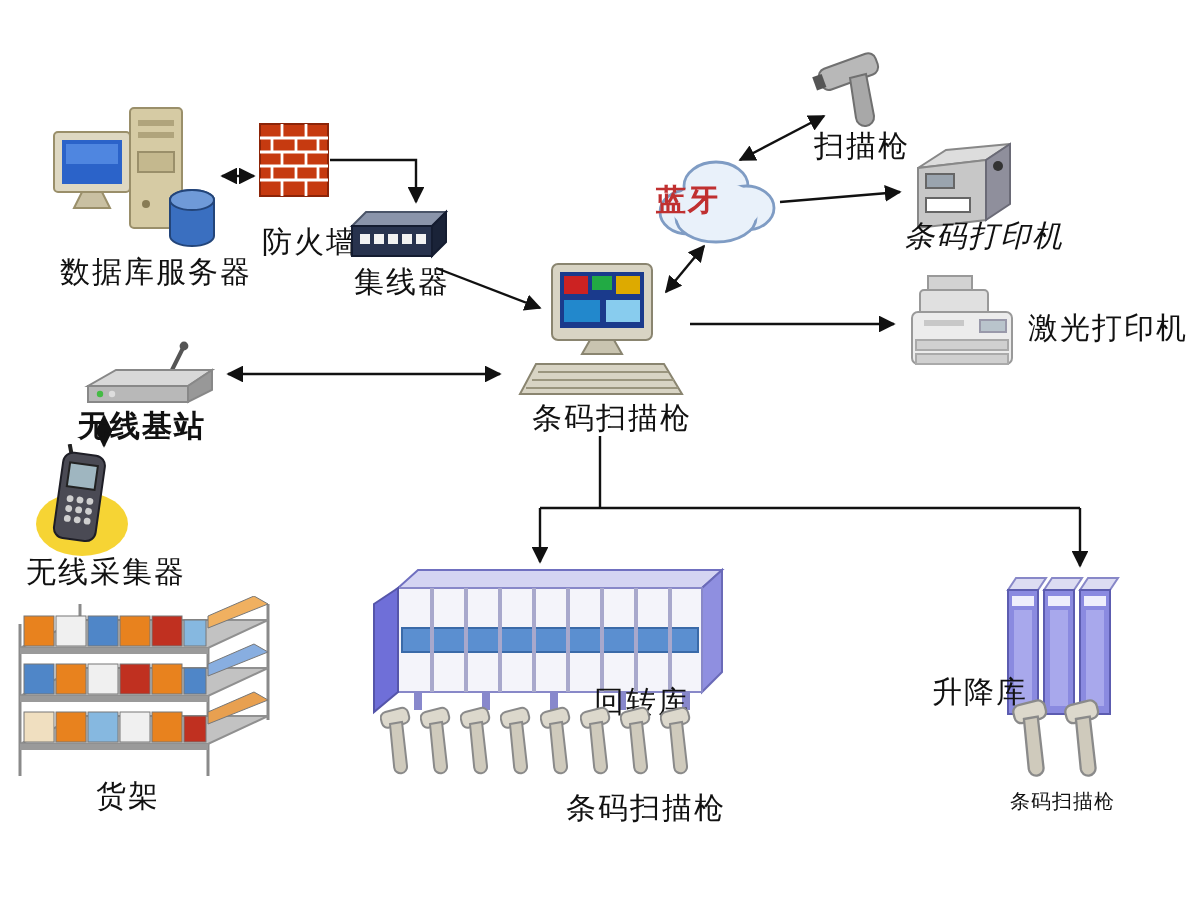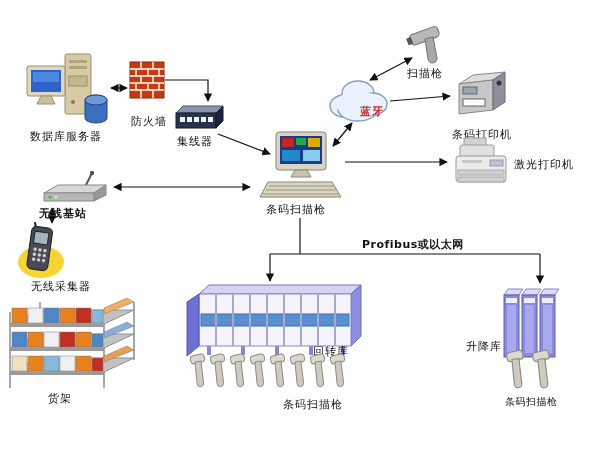--- a/index.html
+++ b/index.html
@@ -1,20 +1,20 @@
 <!DOCTYPE html>
 <html><head>
 <meta charset="utf-8">
 <style>
   * { margin:0; padding:0; box-sizing:border-box; }
   html,body { background:#fff; }
   body { font-family:"DejaVu Sans","Liberation Sans",sans-serif; }
   #canvas { position:relative; width:600px; height:450px; background:#fff; overflow:hidden; }
   .node { position:absolute; line-height:0; }
-  .lbl { position:absolute; font-size:11px; color:#111; white-space:nowrap; letter-spacing:1px; line-height:13px; }
+  .lbl { position:absolute; font-size:15px; color:#111; white-space:nowrap; letter-spacing:1px; line-height:13px; }
   .lbl.small { font-size:10px; letter-spacing:0.5px; }
   .lbl.red { color:#c03030; font-weight:bold; }
   .lbl.bold { font-weight:bold; letter-spacing:0.5px; }
   #connectors { position:absolute; left:0; top:0; }
   .gun-row { position:absolute; display:flex; gap:3px; align-items:flex-start; }
   #gun-pair { gap:6px; }
   #gun-pair svg { width:20px; height:46px; }
 </style>
 </head>
 <body>
@@ -106,21 +106,21 @@
     <svg width="66" height="50" viewBox="0 0 66 50">
       <g fill="#e9f1fa" stroke="#7f9cc4" stroke-width="1.4">
         <ellipse cx="19" cy="30" rx="14" ry="11"></ellipse>
         <ellipse cx="33" cy="17" rx="16" ry="12"></ellipse>
         <ellipse cx="48" cy="28" rx="14" ry="11"></ellipse>
         <ellipse cx="33" cy="33" rx="20" ry="12"></ellipse>
       </g>
       <ellipse cx="33" cy="28" rx="22" ry="13" fill="#e9f1fa"></ellipse>
     </svg>
   </div>
-  <div class="lbl red" style="left:360px;top:94px;margin-top:11px;">蓝牙</div>
+  <div class="lbl red" style="left:328px;top:94px;">蓝牙</div>
 
   <div class="node" style="left:405px;top:22px;">
     <svg width="44" height="44" viewBox="0 0 44 44">
       <g transform="rotate(-20 20 13)">
         <rect x="4" y="8" width="30" height="11" rx="4" fill="#b8b8b8" stroke="#707070"></rect>
         <rect x="1" y="10" width="5" height="7" fill="#555"></rect>
       </g>
       <path d="M20,17 L28,15 L32,36 a4.5,4.5 0 0 1 -9,1 z" fill="#a8a8a8" stroke="#707070"></path>
     </svg>
   </div>
@@ -129,21 +129,21 @@
   <div class="node" style="left:453px;top:70px;">
     <svg width="55" height="48" viewBox="0 0 55 48">
       <polygon points="6,14 40,10 52,2 20,5" fill="#dddddd" stroke="#888"></polygon>
       <path d="M6,14 L40,10 L40,40 L6,44 z" fill="#c7c7c7" stroke="#888"></path>
       <path d="M40,10 L52,2 L52,32 L40,40 z" fill="#8f8f9c" stroke="#6a6a76"></path>
       <rect x="10" y="29" width="22" height="7" fill="#ffffff" stroke="#666"></rect>
       <rect x="10" y="17" width="14" height="7" fill="#9aa4ae" stroke="#666"></rect>
       <circle cx="46" cy="13" r="2.5" fill="#333"></circle>
     </svg>
   </div>
-  <div class="lbl" style="left:452px;top:128px;">条码打印机</div>
+  <div class="lbl" style="left:452px;top:112px;font-style:italic;">条码打印机</div>
 
   <div class="node" style="left:450px;top:136px;">
     <svg width="62" height="54" viewBox="0 0 62 54">
       <rect x="14" y="2" width="22" height="9" fill="#d2d2d2" stroke="#999"></rect>
       <rect x="10" y="9" width="34" height="13" rx="2" fill="#e0e0e0" stroke="#999"></rect>
       <rect x="6" y="20" width="50" height="26" rx="3" fill="#ececec" stroke="#999"></rect>
       <rect x="8" y="34" width="46" height="5" fill="#d0d0d0" stroke="#aaa"></rect>
       <rect x="8" y="41" width="46" height="5" fill="#d0d0d0" stroke="#aaa"></rect>
       <rect x="40" y="24" width="13" height="6" fill="#b9c4cc" stroke="#99a"></rect>
       <rect x="12" y="24" width="20" height="3" fill="#c8c8c8"></rect>
@@ -198,21 +198,21 @@
           <circle cx="19" cy="33" r="1.7"></circle>
             <circle cx="24" cy="33" r="1.7"></circle>
             <circle cx="29" cy="33" r="1.7"></circle>
           <circle cx="19" cy="38" r="1.7"></circle>
             <circle cx="24" cy="38" r="1.7"></circle>
             <circle cx="29" cy="38" r="1.7"></circle>
         </g>
       </g>
     </svg>
   </div>
-  <div class="lbl" style="left:13px;top:280px;margin-left:18px;">无线采集器</div>
+  <div class="lbl" style="left:13px;top:280px;">无线采集器</div>
 
   <div class="node" style="left:5px;top:298px;">
     <svg width="130" height="92" viewBox="0 0 130 92">
       <g stroke="#8a8a8a" stroke-width="1.5">
         <line x1="5" y1="14" x2="5" y2="90"></line>
           <line x1="99" y1="14" x2="99" y2="90"></line>
         <line x1="129" y1="4" x2="129" y2="62"></line>
           <line x1="35" y1="4" x2="35" y2="14"></line>
       </g>
 
@@ -274,21 +274,21 @@
       <polygon points="4,22 16,14 16,66 4,76" fill="#6f6fd8" stroke="#5555aa"></polygon>
       <g fill="#8888cc">
         <rect x="24" y="66" width="4" height="9"></rect>
           <rect x="58" y="66" width="4" height="9"></rect>
         <rect x="92" y="66" width="4" height="9"></rect>
           <rect x="126" y="66" width="4" height="9"></rect>
         <rect x="158" y="66" width="4" height="9"></rect>
       </g>
     </svg>
   </div>
-  <div class="lbl" style="left:297px;top:345px;margin-left:16px;">回转库</div>
+  <div class="lbl" style="left:297px;top:345px;">回转库</div>
 
   <div class="node" style="left:502px;top:285px;">
     <svg width="58" height="75" viewBox="0 0 58 75">
       <g>
         <polygon points="2,10 6,4 21,4 17,10" fill="#dcdcf2" stroke="#8888c8"></polygon>
         <rect x="2" y="10" width="15" height="62" fill="#8a8ae0" stroke="#5c5cb0"></rect>
         <rect x="4" y="13" width="11" height="5" fill="#eeeefc"></rect>
         <rect x="5" y="20" width="9" height="48" fill="#a8a8ec"></rect>
       </g>
       <g>
@@ -356,15 +356,14 @@
     <path d="M5,10 L11,9 L13.5,31 a3.2,3.2 0 0 1 -6.4,0.8 z" fill="#cfcabc" stroke="#8a8a8a"></path>
   </svg>
 
   <svg width="17" height="40" viewBox="0 0 17 40">
     <rect x="0.5" y="3" width="14" height="8" rx="3" fill="#dcd8cc" stroke="#8a8a8a" transform="rotate(-14 7 7)"></rect>
     <path d="M5,10 L11,9 L13.5,31 a3.2,3.2 0 0 1 -6.4,0.8 z" fill="#cfcabc" stroke="#8a8a8a"></path>
   </svg>
 </div>
   <div class="lbl small" style="left:505px;top:395px;">条码扫描枪</div>
 
-  <div class="lbl bold" style="left:362px;top:238px;">Profibus或以太网</div>
 
 </div>
 
 </body></html>

